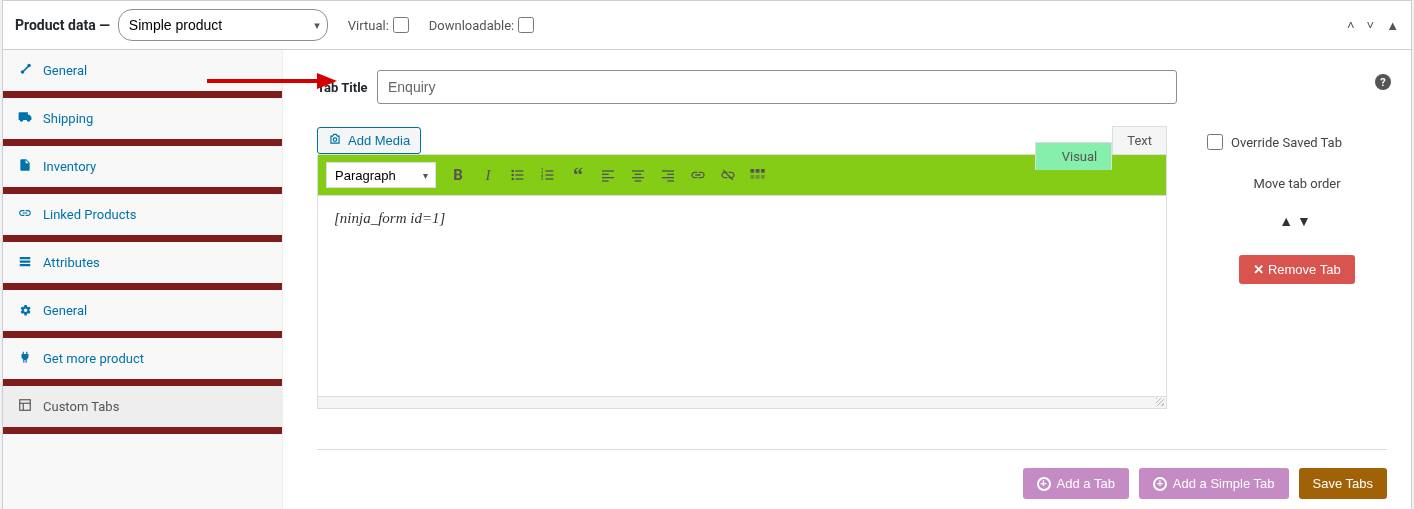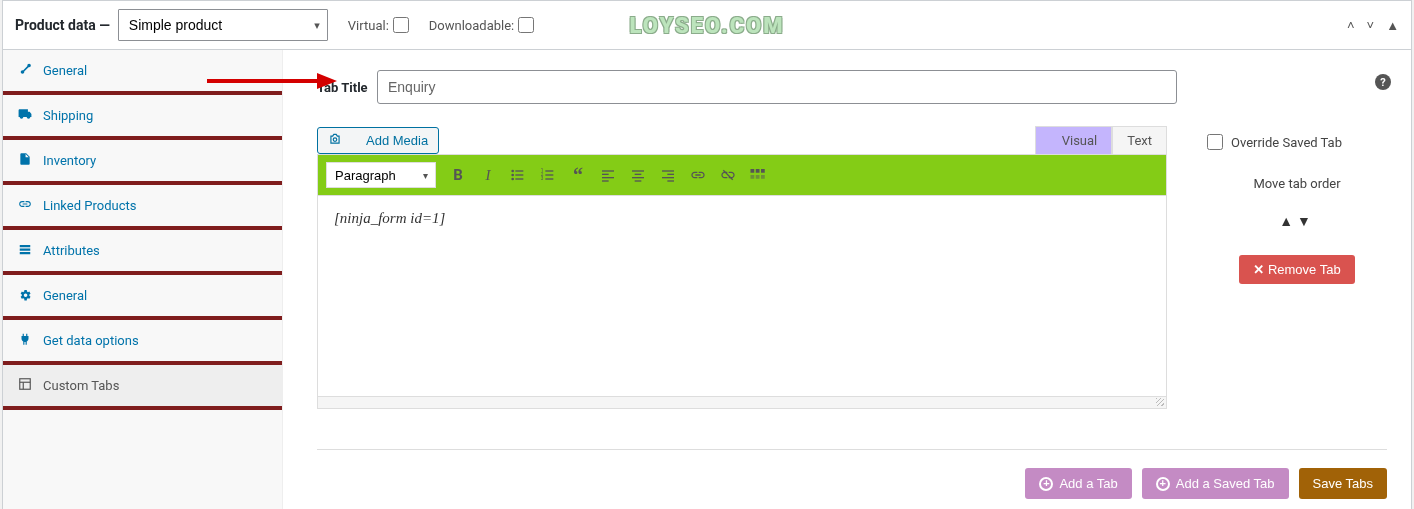--- a/index.html
+++ b/index.html
@@ -1,48 +1,48 @@
 <!DOCTYPE html>
 <html><head>
 <meta charset="utf-8">
 <style>
 * { box-sizing: border-box; margin: 0; padding: 0; }
 body { font-family: -apple-system, BlinkMacSystemFont, "Segoe UI", Roboto, sans-serif; font-size: 13px; color: #444; background: #f1f1f1; }
 .panel { background: #fff; border: 1px solid #ccd0d4; width: 1410px; margin: 0 auto; }
 .panel-header { display: flex; align-items: center; padding: 8px 12px; border-bottom: 1px solid #ccd0d4; }
 .panel-title { font-size: 14px; font-weight: bold; color: #23282d; margin-right: 8px; }
 .select-wrap { position: relative; display: inline-block; }
-.select { appearance: none; background: #fff; border: 1px solid #8c8f94; border-radius: 1px; padding: 4px 28px 4px 10px; font-size: 14px; cursor: pointer; width: 210px; height:32px; }
+.select { appearance: none; background: #fff; border: 1px solid #8c8f94; border-radius: 14px; padding: 4px 28px 4px 10px; font-size: 14px; cursor: pointer; width: 210px; height:32px; }
 .select-chev { position: absolute; right: 8px; top: 50%; transform: translateY(-50%); pointer-events: none; color:#555; font-size:11px; }
 .checkbox-group { margin-left: 20px; display: flex; align-items: center; gap: 4px; }
 .checkbox-label { font-size: 13px; color: #555; }
 .cb { width: 16px; height: 16px; border: 1px solid #7e8993; border-radius: 3px; cursor: pointer; }
 .watermark { position: absolute; left: 50%; transform: translateX(-50%); font-size: 22px; font-weight: 900; letter-spacing: 2px; color: #a0d9a0; text-shadow: -1px -1px 0 #5b8a5b, 1px -1px 0 #5b8a5b, -1px 1px 0 #5b8a5b, 1px 1px 0 #5b8a5b; opacity:0.7; }
 .header-right { margin-left: auto; display: flex; align-items: center; gap: 12px; }
 .tri-btn { cursor: pointer; font-size: 13px; color: #555; }
 .panel-body { display: flex; }
 .sidebar { width: 280px; background: #f8f8f8; border-right: 1px solid #eee; }
-.sidebar-item { display: flex; align-items: center; gap: 10px; padding: 12px 14px; color: #0073aa; cursor: pointer; border-bottom: 4px solid #7f1d1d; font-size: 13px; }
+.sidebar-item { display: flex; align-items: center; gap: 10px; padding: 12px 14px; color: #0073aa; cursor: pointer; border-bottom: 7px solid #7f1d1d; font-size: 13px; }
 .sidebar-item.active { background: #eee; color: #555; }
 .sidebar-item.active .side-icon { color: #555; }
 .side-icon { width: 16px; text-align: center; color: #0073aa; font-size:14px; }
 .content { flex: 1; padding: 20px 24px 16px 34px; position: relative; }
 .arrow { position: absolute; left: -110px; top: 1px; width: 130px; height: 20px; }
 .arrow svg { width: 100%; height: 100%; }
 .row { display: flex; align-items: center; margin-bottom: 22px; }
 .row-label { width: 60px; font-size: 13px; color: #23282d; font-weight:bold; }
 .tab-title-input { flex: 1; max-width: 800px; padding: 6px 10px; border: 1px solid #8c8f94; border-radius: 3px; font-size: 14px; color: #666; height:34px; }
 .help-icon { position: absolute; right: 20px; top: 24px; width: 16px; height: 16px; background: #555; color: #fff; border-radius: 50%; font-size: 11px; font-weight: bold; display: flex; align-items: center; justify-content: center; cursor: pointer; }
 .editor-zone { display: flex; gap: 40px; align-items:flex-start; }
 .editor-main { flex: 1; max-width: 870px; }
 .media-row { display: flex; justify-content: space-between; align-items: flex-end; margin-bottom: 0; }
-.add-media-btn { border: 1px solid #0071a1; background: #f3f5f6; color: #0071a1; padding: 4px 10px; border-radius: 3px; cursor: pointer; font-size: 13px; display: inline-flex; align-items: center; gap: 24px; }
+.add-media-btn { border: 1px solid #0071a1; background: #f3f5f6; color: #0071a1; padding: 4px 10px; border-radius: 3px; cursor: pointer; font-size: 13px; display: inline-flex; align-items: center; gap: 6px; }
 .editor-tabs { display: flex; }
 .editor-tab { padding: 6px 14px; border: 1px solid #ddd; background: #f5f5f5; cursor: pointer; font-size: 13px; color: #555; border-bottom:none; }
-.editor-tab.active { background: #c4b5fd; border-bottom-color: #ebebeb; position: relative; top: 0px; padding-left: 26px; }
+.editor-tab.active { background: #86efac; border-bottom-color: #ebebeb; position: relative; top: 16px; padding-left: 26px; }
 .editor-box { border: 1px solid #ddd; }
 .toolbar { display: flex; align-items: center; padding: 6px 8px; border-bottom: 1px solid #ddd; background: #84cc16; gap: 2px; flex-wrap: wrap; }
 .format-select { appearance:none; border: 1px solid #ddd; padding: 3px 22px 3px 8px; font-size: 13px; background: #fff; width: 110px; cursor: pointer; height:26px; }
 .tbtn { width: 28px; height: 28px; display: flex; align-items: center; justify-content: center; cursor: pointer; color: #555; font-size: 15px; border-radius:2px; }
 .editor-area { min-height: 200px; padding: 14px 16px; font-family: Georgia, serif; font-size: 15px; color: #333; background: #fff; position:relative;font-style:italic; }
 .resizer { height: 12px; background: #f5f5f5; border-top: 1px solid #ddd; position: relative; }
 .resizer::after { content: ''; position: absolute; right: 2px; bottom: 2px; width: 8px; height: 8px; background: repeating-linear-gradient(135deg,#bbb,#bbb 1px,transparent 1px,transparent 3px); }
 .side-panel { width: 180px; padding-top: 8px; font-size: 13px; color: #444; }
 .override-row { display: flex; align-items: center; gap: 8px; margin-bottom: 26px; }
 .move-label { text-align: center; margin-bottom: 22px; }
@@ -69,21 +69,20 @@
       <span class="select-chev">▾</span>
     </span>
     <span class="checkbox-group">
       <span class="checkbox-label">Virtual:</span>
       <input type="checkbox" class="cb" style="">
     </span>
     <span class="checkbox-group">
       <span class="checkbox-label">Downloadable:</span>
       <input type="checkbox" class="cb" style="">
     </span>
-    <span class="watermark">LOYSEO.COM</span>
     <div class="header-right">
       <span class="tri-btn">˄</span>
       <span class="tri-btn">˅</span>
       <span class="tri-btn">▲</span>
     </div>
   </div>
 
   <div class="panel-body">
 
     <div class="sidebar">
@@ -134,21 +133,21 @@
             </svg>
         </span>
         <span>General</span>
       </div>
       <div class="sidebar-item">
         <span class="side-icon">
           <svg width="14" height="14" viewBox="0 0 24 24" fill="currentColor">
               <path d="M16 7V3h-2v4h-4V3H8v4H6v4c0 2.2 1.2 4.1 3 5.2V22h2v-5h2v5h2v-5.8c1.8-1.1 3-3 3-5.2V7h-2z"></path>
             </svg>
         </span>
-        <span>Get data options</span>
+        <span>Get more product</span>
       </div>
       <div class="sidebar-item active">
         <span class="side-icon">
           <svg width="14" height="14" viewBox="0 0 24 24" fill="none" stroke="currentColor" stroke-width="2">
               <rect x="3" y="3" width="18" height="18"></rect>
               <line x1="3" y1="9" x2="21" y2="9"></line>
               <line x1="9" y1="9" x2="9" y2="21"></line>
             </svg>
         </span>
         <span>Custom Tabs</span>
@@ -287,20 +286,20 @@
 
       <hr class="divider">
 
       <div class="footer-btns">
         <button class="pbtn pbtn-pink">
           <span class="plus-circ">+</span>
           <span>Add a Tab</span>
         </button>
         <button class="pbtn pbtn-pink">
           <span class="plus-circ">+</span>
-          <span>Add a Saved Tab</span>
+          <span>Add a Simple Tab</span>
         </button>
         <button class="pbtn pbtn-blue">Save Tabs</button>
       </div>
 
     </div>
   </div>
 </div>
 
 </body></html>

